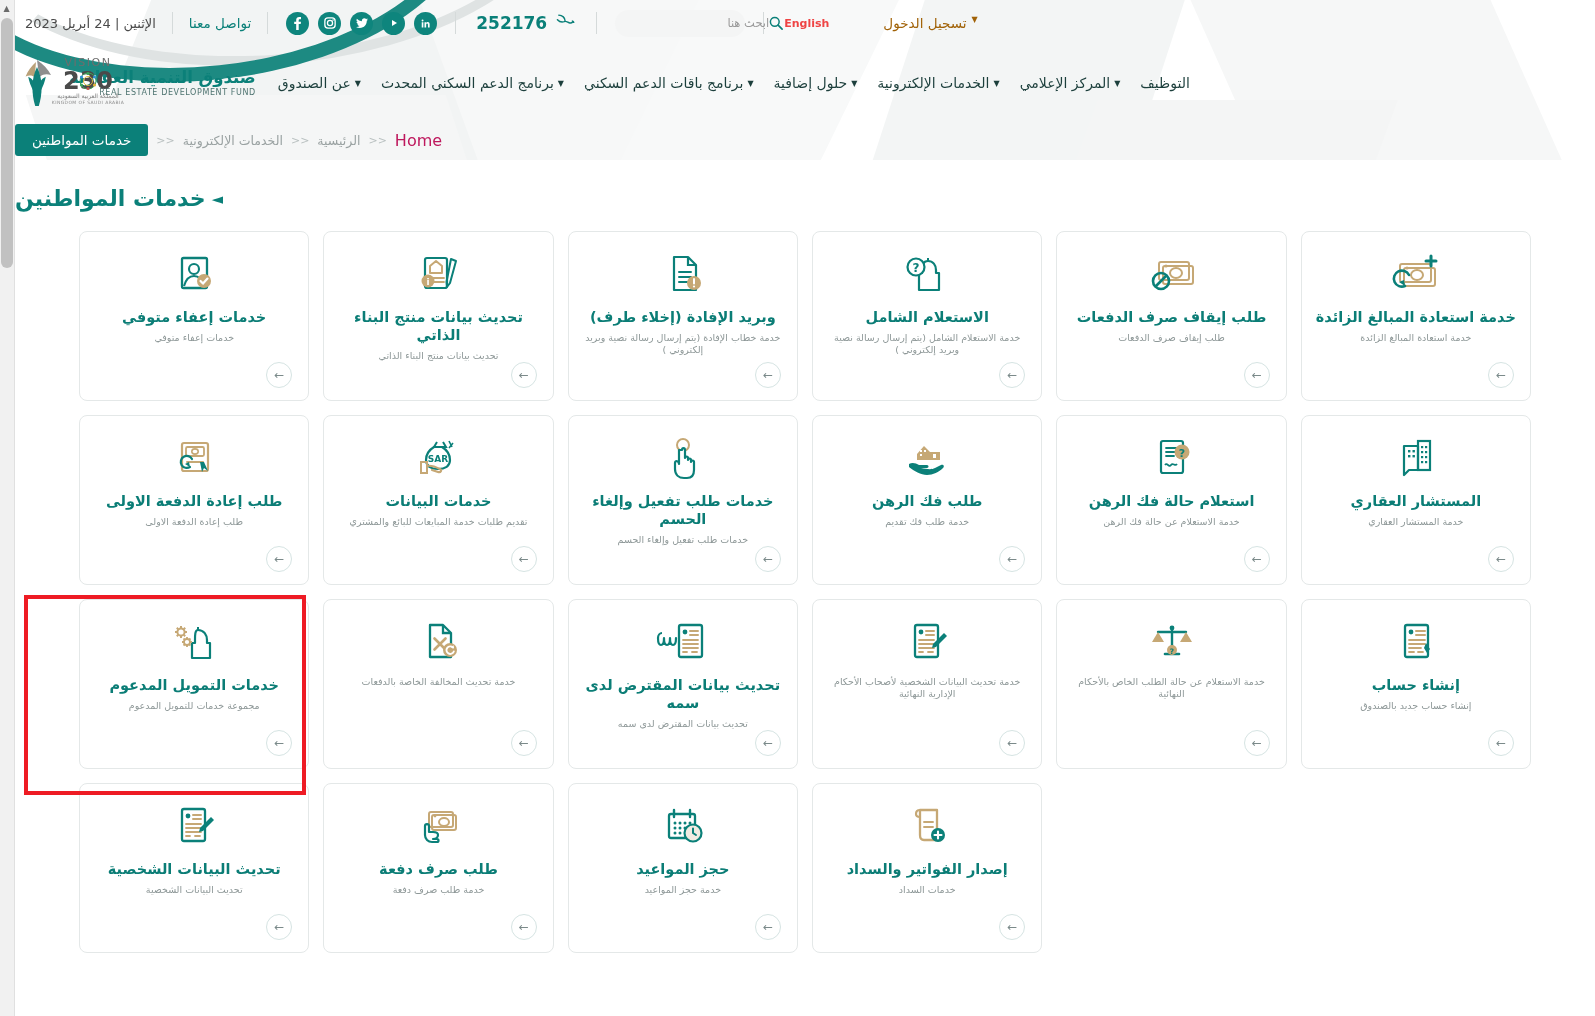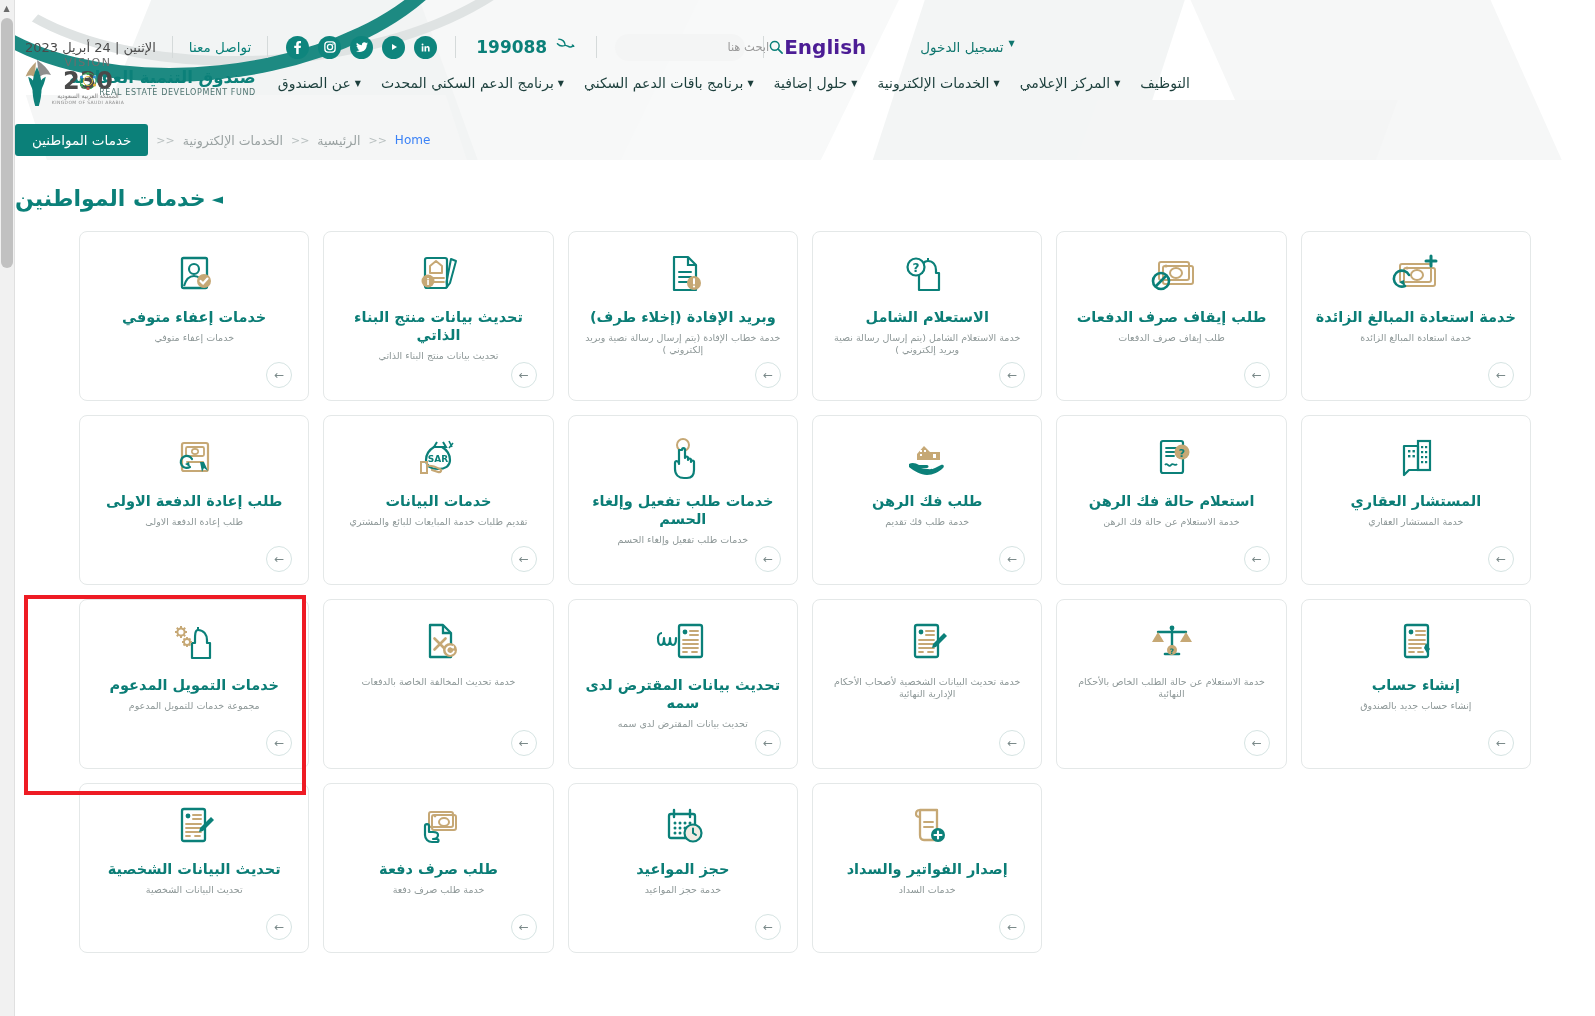--- a/index.html
+++ b/index.html
@@ -61,21 +61,21 @@
     border-right: 9px solid #1d8a82; border-bottom: 9px solid transparent;
     border-top: 9px solid transparent; border-left: 9px solid transparent;
     border-radius: 50%; transform: rotate(-24deg);
   }
 
   
   .topbar {
     position: absolute; left: 0; top: 0; width: 100%; height: 46px;
     display: flex; flex-direction: row-reverse; align-items: center;
     justify-content: flex-start; gap: 0; padding: 0 22px 0 0;
-    font-size: 13px; z-index: 20; margin-top: 24px;
+    font-size: 13px; z-index: 20;
   }
   .tb-date { color: #4a4a4a; font-size: 13px; white-space: nowrap; padding: 0 10px; }
   .tb-sep { width: 1px; height: 22px; background: #d5dada; margin: 0 6px; }
   .tb-contact { color: #0b8079; font-size: 13.5px; padding: 0 10px; cursor: pointer; white-space: nowrap; }
   .socials { display: flex; flex-direction: row-reverse; align-items: center; gap: 9px; padding: 0 12px; }
   .soc {
     width: 23px; height: 23px; border-radius: 50%; background: #0e857d;
     display: flex; align-items: center; justify-content: center;
     color: #fff; font-size: 12px; font-weight: bold; cursor: pointer;
   }
@@ -89,23 +89,23 @@
     width: 130px; height: 27px; background: #f4f5f5; border-radius: 14px;
     padding: 0 12px 0 8px; margin: 0 12px;
   }
   .search-box input {
     flex: 1; border: 0; outline: 0; background: transparent;
     font-size: 11.5px; color: #555; text-align: right;
     font-family: "DejaVu Sans", "Liberation Sans", sans-serif;
   }
   .search-box input::placeholder { color: #9a9a9a; }
   .search-ico { color: #0b8079; display: flex; }
-  .lang-link { color: #4c1d95; font-weight: bold; font-size: 20px; padding: 0 14px; cursor: pointer; }
+  .lang-link { color: #ef4444; font-weight: bold; font-size: 11px; padding: 0 14px; cursor: pointer; }
   .login-btn {
-    color: #0f766e; font-size: 13.5px; white-space: nowrap;
+    color: #a16207; font-size: 13.5px; white-space: nowrap;
     display: flex; flex-direction: row-reverse; gap: 5px;
     cursor: pointer; margin-right: auto; padding-left: 40px;
   }
   .caret { font-size: 8px; }
 
   
   .navrow {
     position: absolute; left: 0; top: 52px; width: 100%; height: 62px;
     display: flex; flex-direction: row-reverse; align-items: center; z-index: 20;
   }
@@ -124,21 +124,21 @@
   }
   .menu a .caret { color: #1c3f3c; }
 
   
   .crumbrow {
     position: absolute; left: 0; top: 120px; width: 100%; height: 40px;
     display: flex; flex-direction: row-reverse; align-items: center;
     padding: 0 70px 0 0; gap: 8px; font-size: 12.5px; z-index: 20;
   }
   .crumb { color: #9aa2a2; cursor: pointer; white-space: nowrap; }
-  .crumb.en { color: #3b82f6; font-size: 12px; }
+  .crumb.en { color: #be185d; font-size: 16px; }
   .crumb-sep { color: #b9c0c0; font-size: 11px; }
   .crumb.active {
     background: #0b8079; color: #fff; padding: 8px 17px; border-radius: 3px; font-size: 13.5px;
   }
 
   
   .main {
     position: absolute; left: 15px; top: 160px; width: 1580px; height: 856px;
     background: #fff; z-index: 15;
   }
@@ -235,21 +235,21 @@
       </span>
       <span class="soc">
         <svg width="11" height="11" viewBox="0 0 14 14">
             <path fill="#fff" d="M2.2 5.3h2.1V12H2.2zm1.05-3.4a1.22 1.22 0 1 1 0 2.44 1.22 1.22 0 0 1 0-2.44zM5.7 5.3h2v.92h.03c.28-.53.97-1.09 2-1.09 2.13 0 2.52 1.4 2.52 3.23V12h-2.1V8.78c0-.77-.01-1.76-1.07-1.76-1.08 0-1.24.84-1.24 1.7V12H5.7z"></path>
           </svg>
       </span>
     </div>
 
     <span class="tb-sep"></span>
     <div class="tb-phone">
-      <span>199088</span>
+      <span>252176</span>
       <span>
         <svg width="20" height="18" viewBox="0 0 22 20">
             <path fill="none" stroke="#0b8079" stroke-width="1.6" stroke-linecap="round" d="M3 3.5c4 0 7 3 7 6.5M1.5 8.5c1.8 2 5 3 7.5 2.2 2-1 3.5.5 5.5 1.2 1.5.5 3 .2 4-.9"></path>
             <path fill="#0b8079" d="M17.5 9.2c1.6 0 2.9 1.3 2.9 2.9h-1.5a1.4 1.4 0 0 0-1.4-1.4z"></path>
           </svg>
       </span>
     </div>
     <span class="tb-sep"></span>
 
     <div class="search-box">

